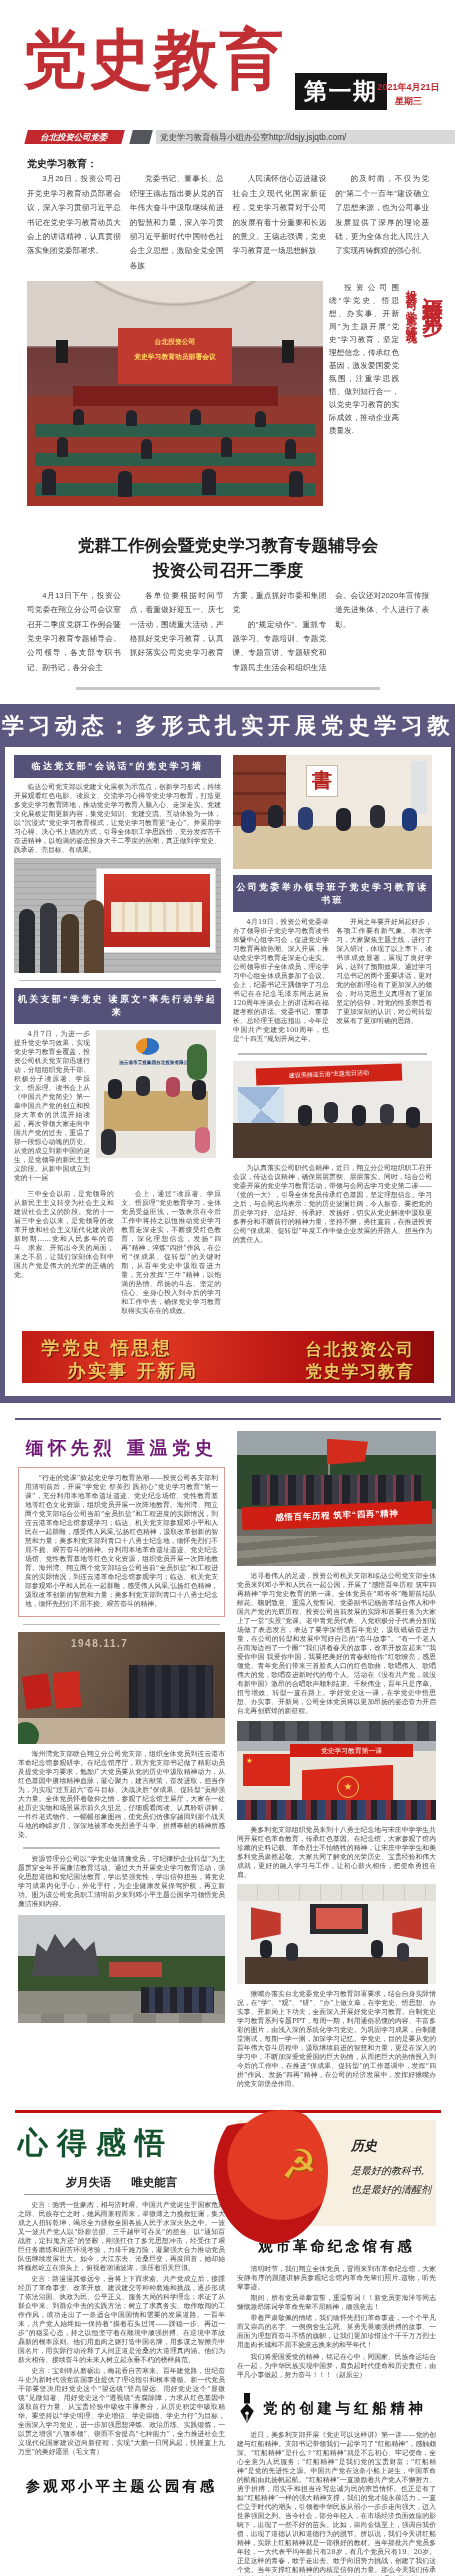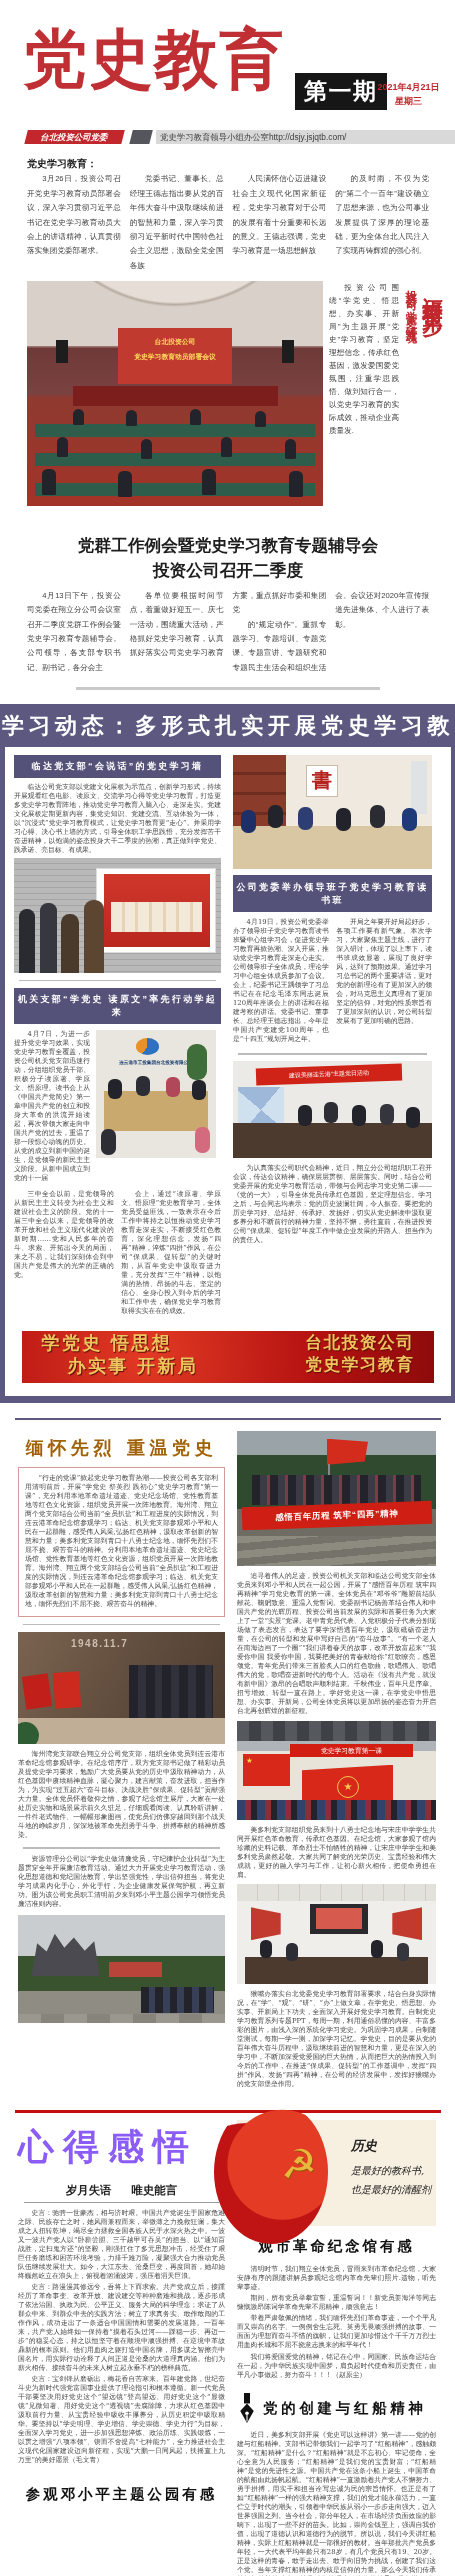--- a/index.html
+++ b/index.html
@@ -45,35 +45,35 @@
   .colR{width:199px;flex:none;margin-left:12px;}
   .pbanner{background:#55527a;color:#fff;font-weight:bold;font-size:9px;text-align:center;letter-spacing:2.3px;padding:5.3px 3px;}
   .serif{font-family:"DejaVu Serif","Liberation Serif",serif;font-size:6.8px;line-height:9px;text-align:justify;color:#474747;}
   .serif p{margin:0 0 2.3px;text-indent:2em;}
   .thin-hr{height:1.5px;background:#bbb;margin:6.8px 4.6px;}
   .mini-row{display:flex;margin-top:6px;}
   .mini-row .txt{width:76px;flex:none;}
   .mini-row .pic{margin-left:6px;}
   .sub2{display:flex;gap:7.6px;margin-top:4.6px;}
   .sub2>div{flex:1;}
-  .slogan{margin:12px 7.6px 3px;height:52px;background:radial-gradient(circle at 30% 40%,#e23a24,#b31111 60%,#8e0b0b);display:flex;align-items:flex-start;justify-content:space-between;padding:0 20px;}
+  .slogan{margin:12px 7.6px 3px;height:52px;background:radial-gradient(circle at 30% 40%,#e23a24,#b31111 60%,#8e0b0b);display:flex;align-items:flex-end;justify-content:space-between;padding:0 20px;}
   .gold{color:#eec45e;font-weight:bold;text-shadow:0.8px 0.8px 0.8px #5d0d05;font-family:"DejaVu Serif","Liberation Serif",serif;}
   .slogan .l1{font-size:18px;letter-spacing:2.3px;line-height:1.3;}
   .slogan .l2{font-size:16.7px;letter-spacing:1.5px;line-height:1.35;text-align:right;}
   
   .mem-line{height:2.3px;background:#5c5880;margin:15px 15px 0;}
   .memorial{display:flex;margin:10.6px 18px 0;}
-  .mem-title{font-family:"DejaVu Serif","Liberation Serif",serif;color:#a16207;font-size:18px;font-weight:bold;letter-spacing:4.6px;text-align:center;margin:4.6px 0 7.6px;}
+  .mem-title{font-family:"DejaVu Serif","Liberation Serif",serif;color:#701a75;font-size:18px;font-weight:bold;letter-spacing:4.6px;text-align:center;margin:4.6px 0 7.6px;}
   .redbox{border:0.8px solid #d89a96;padding:6px 6px 4.6px;}
   .photo-ph{position:relative;overflow:hidden;}
   .caption-block{margin-top:6px;}
   
   .red-line{height:3px;background:#c40f0f;margin:18px 15px 0;}
   .reflect{display:flex;margin:7.6px 18px 0;}
-  .xd-title{color:#8b5cf6;font-size:36px;font-weight:bold;letter-spacing:9px;font-family:Liberation Mono, monospace;margin:3px 0 10.6px;}
+  .xd-title{color:#14532d;font-size:30px;font-weight:bold;letter-spacing:9px;font-family:Liberation Mono, monospace;margin:3px 0 10.6px;}
   .essay-h{display:flex;justify-content:center;gap:20px;font-size:11.4px;font-weight:bold;color:#222;border-bottom:0.8px solid #999;padding-bottom:3.8px;margin:4.6px 6px 6px;}
   .essay-h2{font-size:14.4px;font-weight:bold;color:#111;text-align:center;letter-spacing:3px;margin:20px 0 9px;}
   .pen-head{display:flex;align-items:center;gap:6px;margin:13.7px 0 7.6px;}
   .pen-head .ph-t{font-size:14.4px;font-weight:bold;color:#111;letter-spacing:3.8px;}
   .flagimg{background:#f7efe0;position:relative;height:106px;}
   .flag-swirl{position:absolute;left:-23px;top:-20px;width:114px;height:144px;background:radial-gradient(circle at 60% 45%,#e43b25 0 52%,transparent 53%),radial-gradient(circle at 30% 70%,#c01414 0 60%,transparent 61%);border-radius:50%;}
   .hs{position:absolute;left:44px;top:21px;font-size:40px;color:#e8b83c;text-shadow:0.8px 0.8px 0 #8a5a00;}
   .callig{position:absolute;left:114px;top:16.7px;font-family:"DejaVu Serif","Liberation Serif",serif;color:#222;font-style:italic;}
   .callig .c1{font-size:13px;font-weight:bold;margin-bottom:6px;}
   .callig .c2{font-size:10px;line-height:1.9;}

